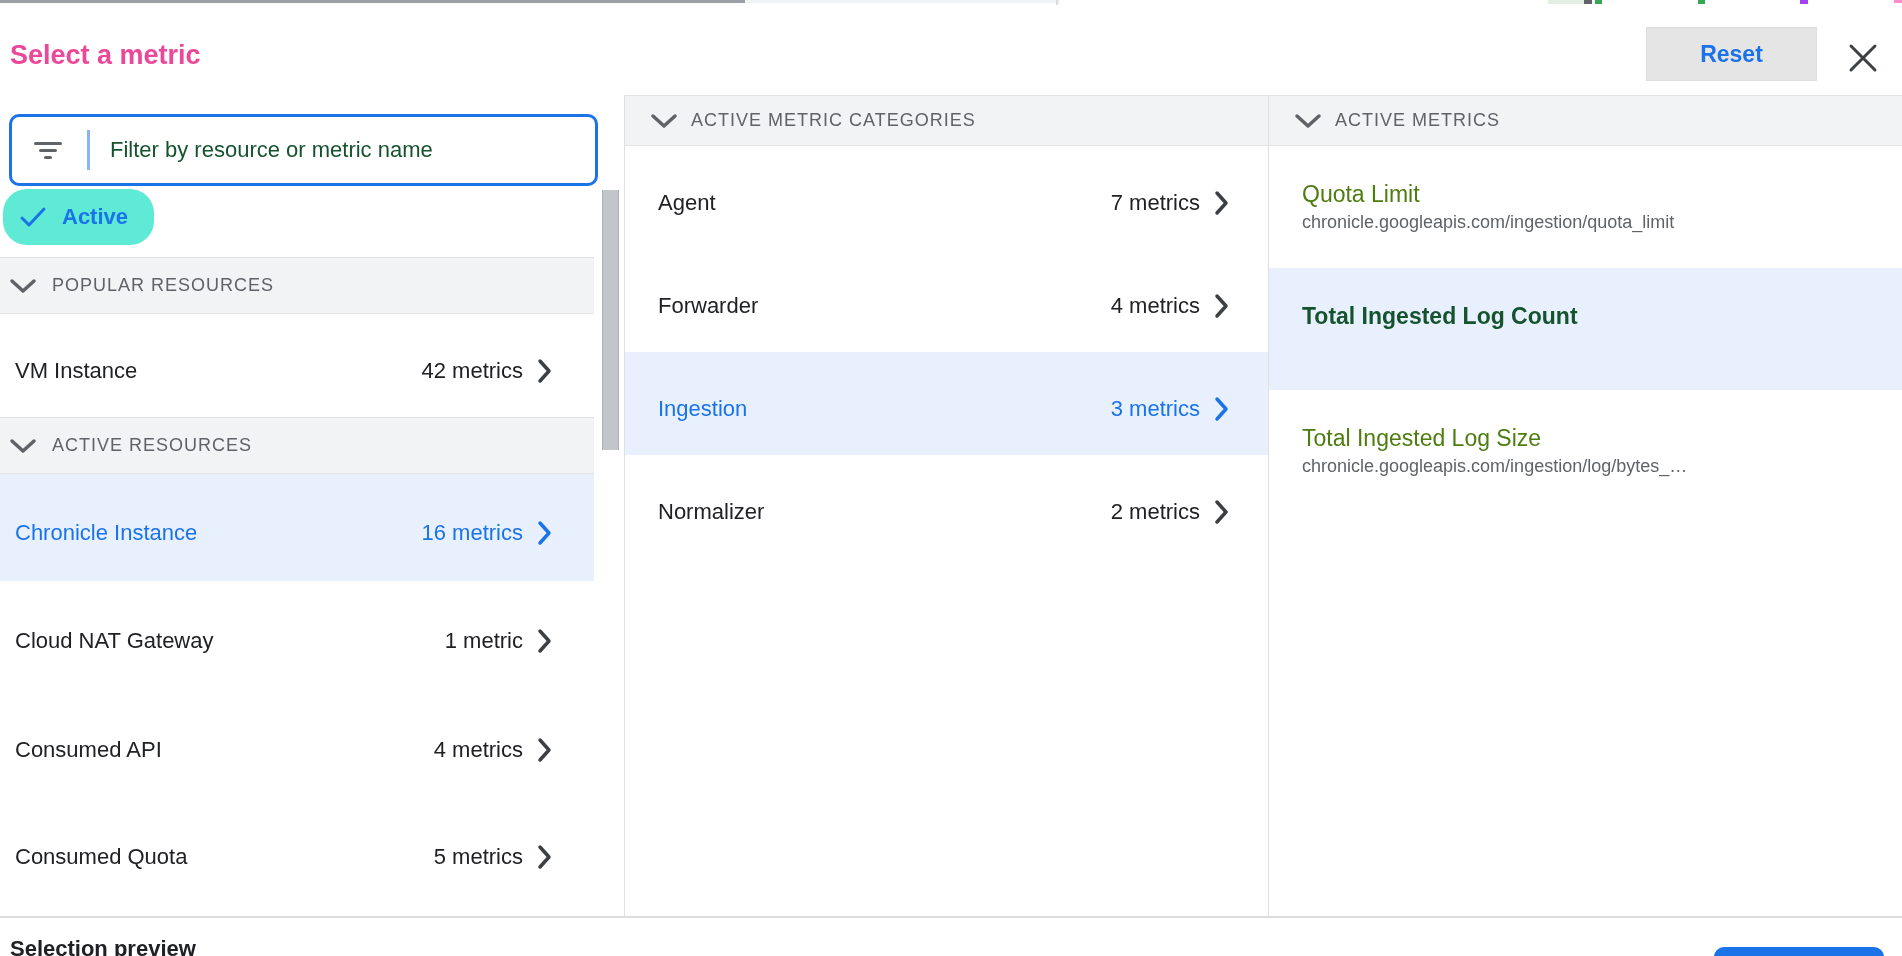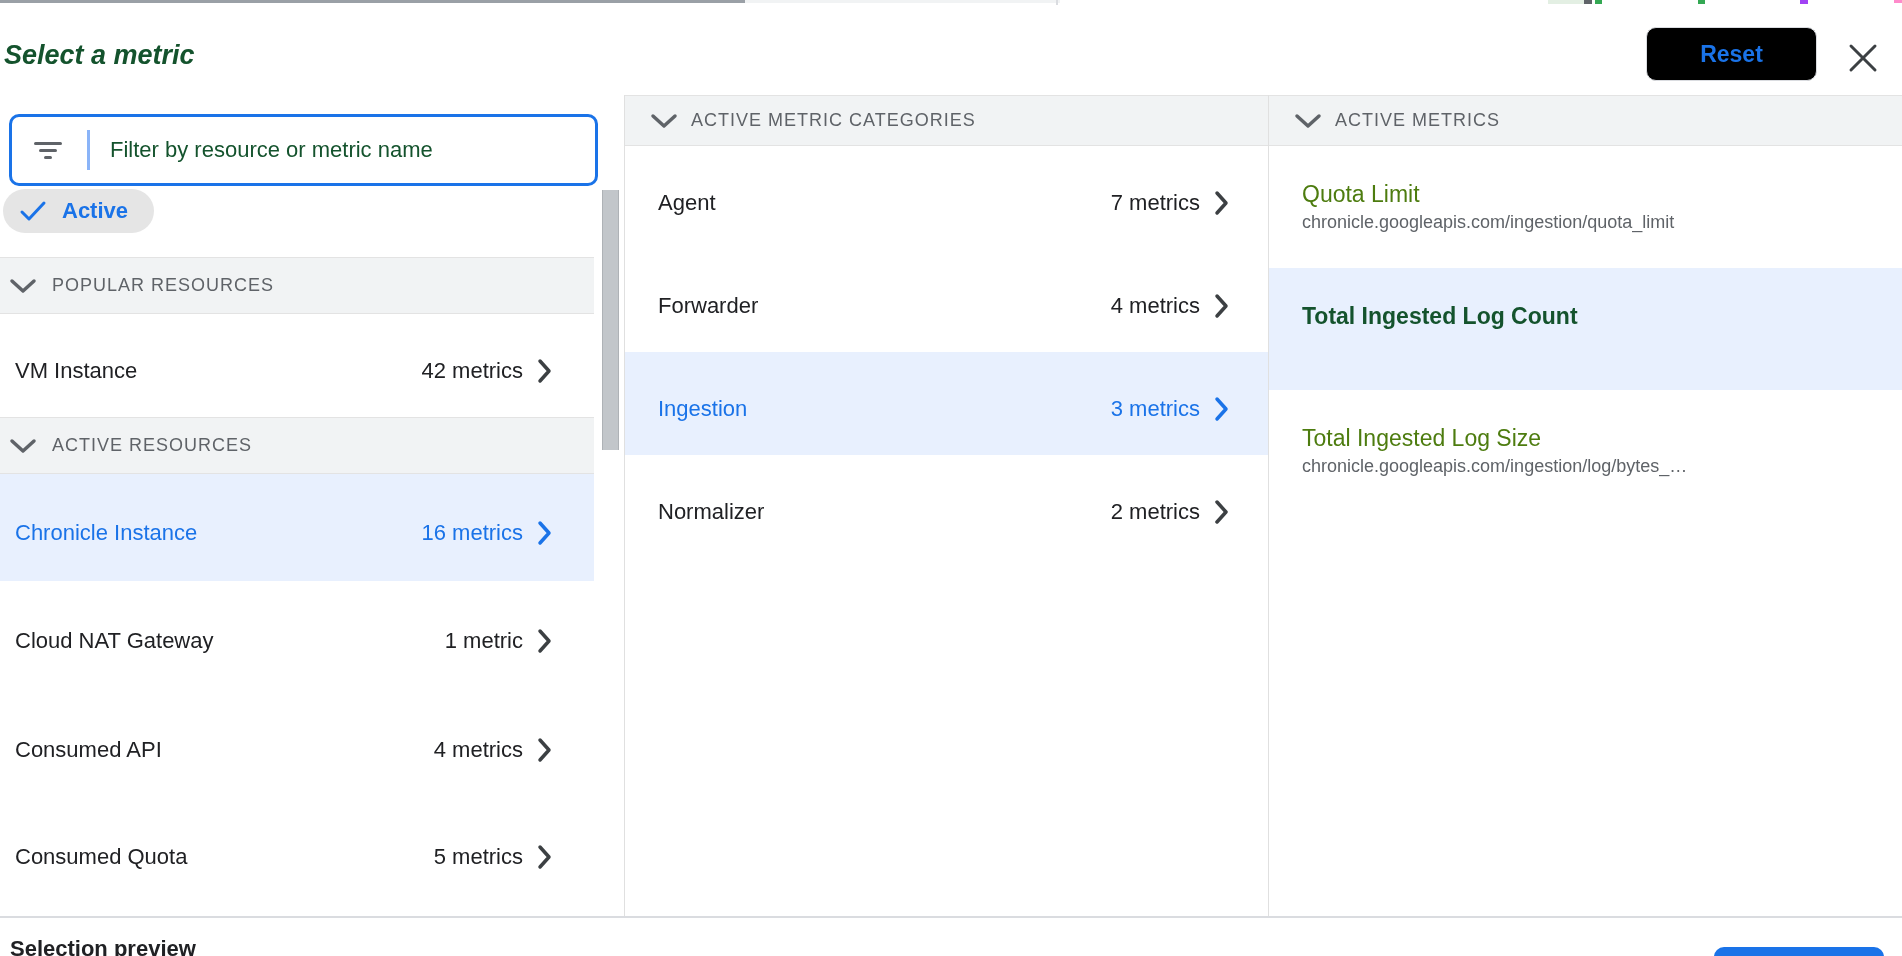--- a/index.html
+++ b/index.html
@@ -15,44 +15,44 @@
   .sliver.s2 { left:745px; width:315px; height:3px; background:#f1f3f4; }
   .sliver.s3 { left:1056px; width:2px; height:5px; background:#dadce0; }
   .sliver.s4 { left:1548px; width:42px; height:4px; background:#e3efe3; }
   .sliver.s5 { left:1584px; width:8px; height:4px; background:#5f6368; }
   .sliver.s6 { left:1595px; width:7px; height:4px; background:#34a853; }
   .sliver.s7 { left:1698px; width:7px; height:4px; background:#34a853; }
   .sliver.s8 { left:1800px; width:8px; height:4px; background:#a142f4; }
   .sliver.s9 { left:1894px; width:8px; height:3px; background:#ff8bcb; }
 
   
-  .dlg-title { position:absolute; left:4px; top:40px; font-size:27px; font-weight:700; color:#14532d;font-style:italic; }
+  .dlg-title { position:absolute; left:10px; top:40px; font-size:27px; font-weight:700; color:#ec4899; }
   .reset-btn {
     position:absolute; left:1646px; top:27px; width:171px; height:54px;
-    background:#000000; border:1px solid #dadce0; border-radius:10px;
+    background:#e5e5e5; border:1px solid #dadce0; border-radius:0;
     color:#1a73e8; font-size:23px; font-weight:700;
     display:flex; align-items:center; justify-content:center; cursor:pointer;
     font-family:"Liberation Sans", sans-serif;
   }
   .close-btn { position:absolute; left:1845px; top:40px; width:36px; height:36px;
     display:flex; align-items:center; justify-content:center; cursor:pointer; background:none; border:none; }
 
   
   .filter-box {
     position:absolute; left:9px; top:114px; width:589px; height:72px;
     border:3px solid #1a73e8; border-radius:10px; background:#fff;
     display:flex; align-items:center; padding-left:21px;
   }
   .filter-caret { width:3px; height:40px; background:#8ab4f8; margin-left:24px; }
   .filter-placeholder { color:#14532d; font-size:22px; margin-left:20px; white-space:nowrap; }
 
   
   .chip {
-    position:absolute; left:3px; top:189px; height:44px; padding:0 26px 0 16px;
-    background:#e5e5e5; border-radius:24px; display:inline-flex; align-items:center; gap:15px;
+    position:absolute; left:3px; top:189px; height:56px; padding:0 26px 0 16px;
+    background:#5eead4; border-radius:24px; display:inline-flex; align-items:center; gap:15px;
     color:#1a73e8; font-size:22px; font-weight:700; cursor:pointer; border:none;
     font-family:"Liberation Sans", sans-serif;
   }
 
   
   .panel { position:absolute; }
   .section-header {
     background:#f1f3f4; border-top:1px solid #e3e3e3; border-bottom:1px solid #e3e3e3;
     display:flex; align-items:center; color:#5f6368; font-size:18px; letter-spacing:1px;
     cursor:pointer;

